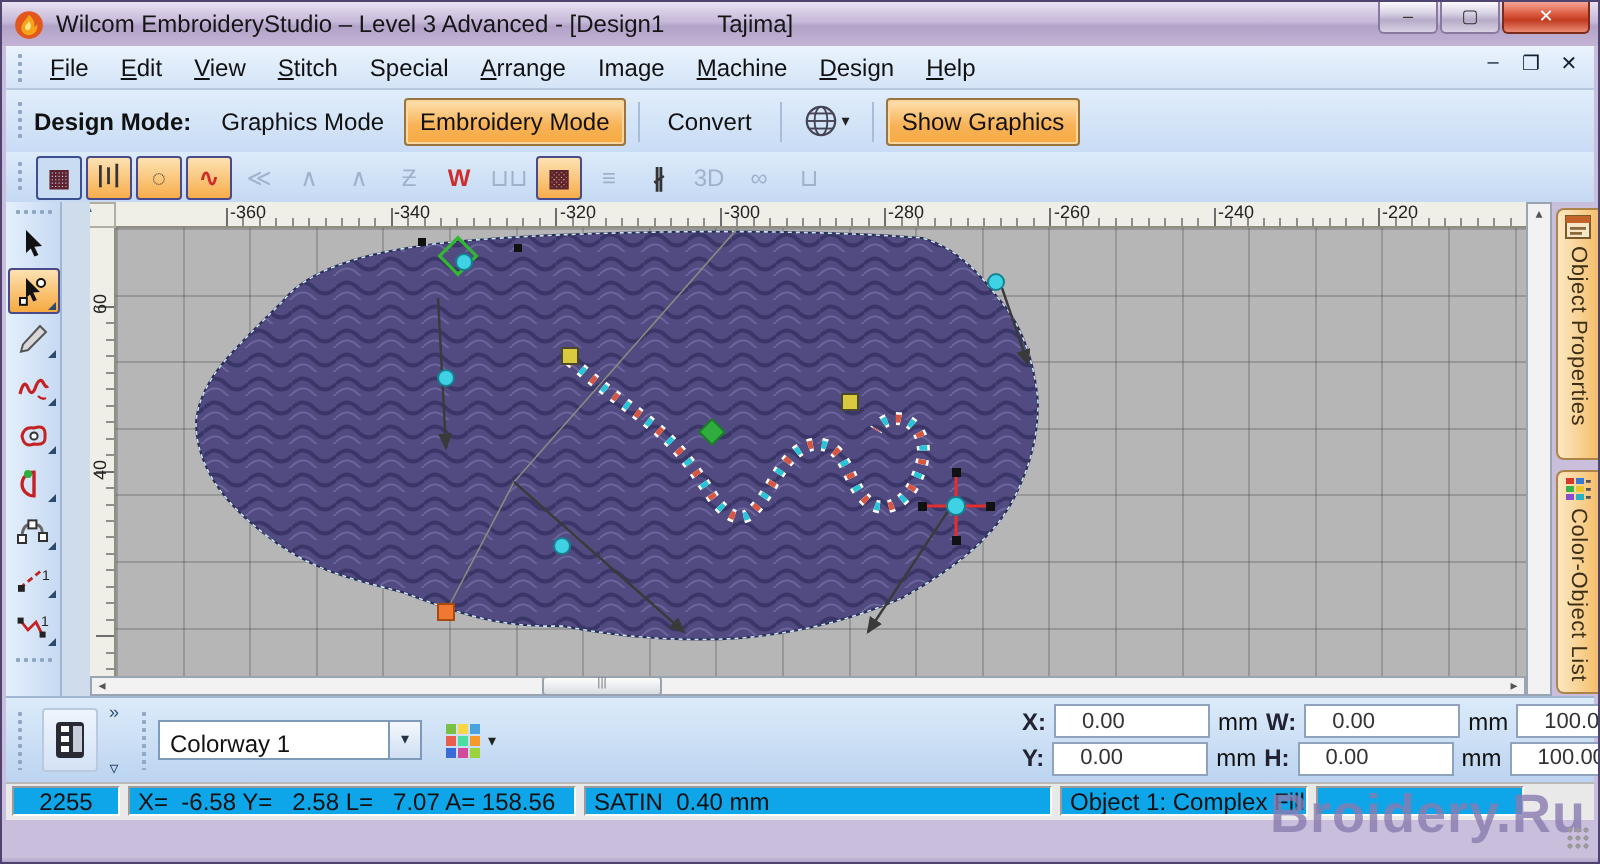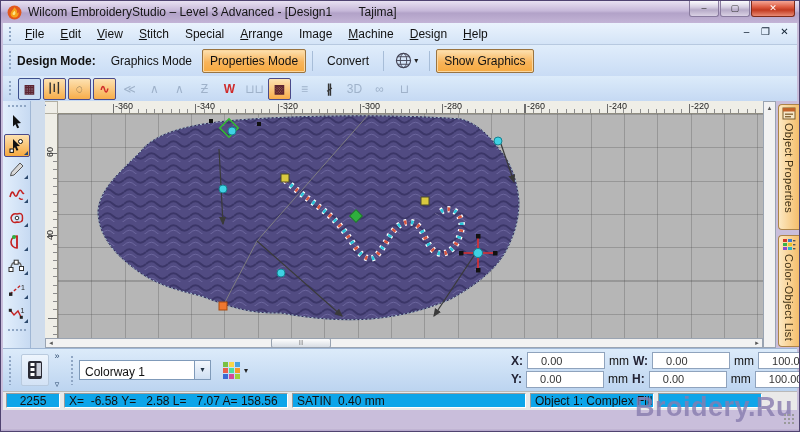--- a/index.html
+++ b/index.html
@@ -165,21 +165,21 @@
       <span>–</span>
       <span>❐</span>
       <span>✕</span>
     </div>
   </div>
 
   <div class="modebar">
     <div class="grip"></div>
     <span class="mode-label">Design Mode:</span>
     <span class="flatbtn">Graphics Mode</span>
-    <span class="flatbtn active">Properties Mode</span>
+    <span class="flatbtn active">Embroidery Mode</span>
     <span class="vsep"></span>
     <span class="flatbtn">Convert</span>
     <span class="vsep"></span>
     <span class="flatbtn globe-btn">
       <svg width="17" height="17" viewBox="0 0 18 18">
         <circle cx="9" cy="9" r="7.5" fill="none" stroke="#445" stroke-width="1.2"></circle>
         <ellipse cx="9" cy="9" rx="3.4" ry="7.5" fill="none" stroke="#445" stroke-width="1"></ellipse>
         <line x1="1.5" y1="9" x2="16.5" y2="9" stroke="#445" stroke-width="1"></line>
         <line x1="2.6" y1="5" x2="15.4" y2="5" stroke="#445" stroke-width="1"></line>
         <line x1="2.6" y1="13" x2="15.4" y2="13" stroke="#445" stroke-width="1"></line>

